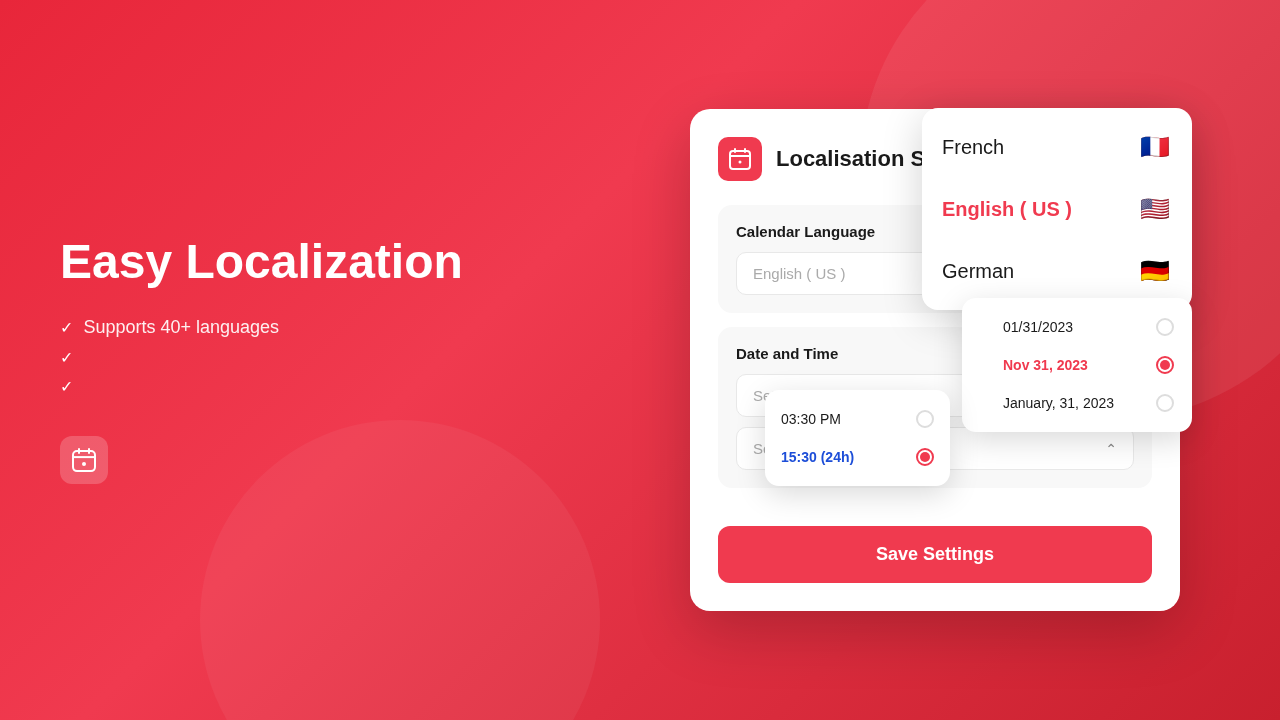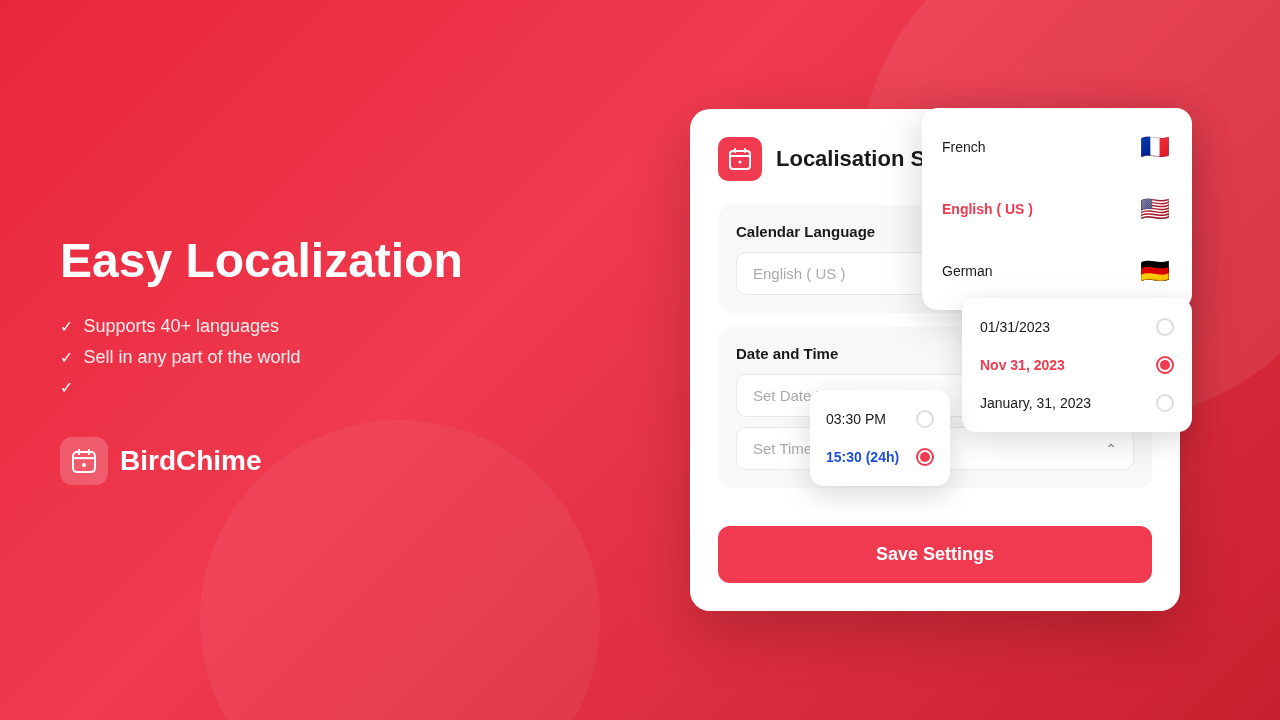--- a/index.html
+++ b/index.html
@@ -194,21 +194,21 @@
       align-items: center;
       justify-content: space-between;
       padding: 14px 20px;
       cursor: pointer;
     }
     .lang-item.selected .lang-name {
       color: #f03a4f;
       font-weight: 600;
     }
     .lang-name {
-      font-size: 14px;
+      font-size: 20px;
       color: #1a1a1a;
     }
     .lang-flag {
       width: 34px;
       height: 34px;
       border-radius: 50%;
       display: flex;
       align-items: center;
       justify-content: center;
       font-size: 24px;
@@ -226,20 +226,21 @@
       box-shadow: 0 8px 30px rgba(0,0,0,0.15);
       padding: 10px 0;
       z-index: 20;
     }
     .date-item {
       display: flex;
       align-items: center;
       justify-content: space-between;
       padding: 10px 18px;
       cursor: pointer;
+      margin-left: 23px;
     }
     .date-item.selected .date-label {
       color: #f03a4f;
       font-weight: 600;
     }
     .date-label {
       font-size: 14px;
       color: #1a1a1a;
     }
     .radio-circle {
@@ -261,21 +262,21 @@
       height: 10px;
       border-radius: 50%;
       background: #f03a4f;
     }
 
     
     .time-popup {
       position: absolute;
       right: 330px;
       top: 390px;
-      width: 140px;
+      width: 185px;
       background: white;
       border-radius: 14px;
       box-shadow: 0 8px 30px rgba(0,0,0,0.15);
       padding: 10px 0;
       z-index: 20;
       margin-left: 8px;
     }
     .time-item {
       display: flex;
       align-items: center;
@@ -301,37 +302,35 @@
   <h1 class="hero-title">
     <span>Easy Localization</span><br>
   </h1>
   <ul class="features-list">
     <li>
       <span class="check-icon">✓</span>
       <span>Supports 40+ languages</span>
     </li>
     <li>
       <span class="check-icon">✓</span>
-      <span>Sell in any part of the world</span>
     </li>
     <li>
       <span class="check-icon">✓</span>
     </li>
   </ul>
   <div class="brand">
     <div class="brand-logo">
       <svg width="26" height="26" viewBox="0 0 26 26" fill="none">
         <rect x="2" y="4" width="22" height="20" rx="4" stroke="white" stroke-width="2"></rect>
         <line x1="2" y1="10" x2="24" y2="10" stroke="white" stroke-width="2"></line>
         <line x1="8" y1="2" x2="8" y2="6" stroke="white" stroke-width="2" stroke-linecap="round"></line>
         <line x1="18" y1="2" x2="18" y2="6" stroke="white" stroke-width="2" stroke-linecap="round"></line>
         <circle cx="13" cy="17" r="2" fill="white"></circle>
       </svg>
     </div>
-    <span class="brand-name">BirdChime</span>
   </div>
 </div>
 
 <div class="main-card">
   <div class="card-header">
     <div class="card-logo">
       <svg width="24" height="24" viewBox="0 0 24 24" fill="none">
         <rect x="2" y="4" width="20" height="18" rx="3" stroke="white" stroke-width="2"></rect>
         <line x1="2" y1="9" x2="22" y2="9" stroke="white" stroke-width="2"></line>
         <line x1="7" y1="2" x2="7" y2="5" stroke="white" stroke-width="2" stroke-linecap="round"></line>

